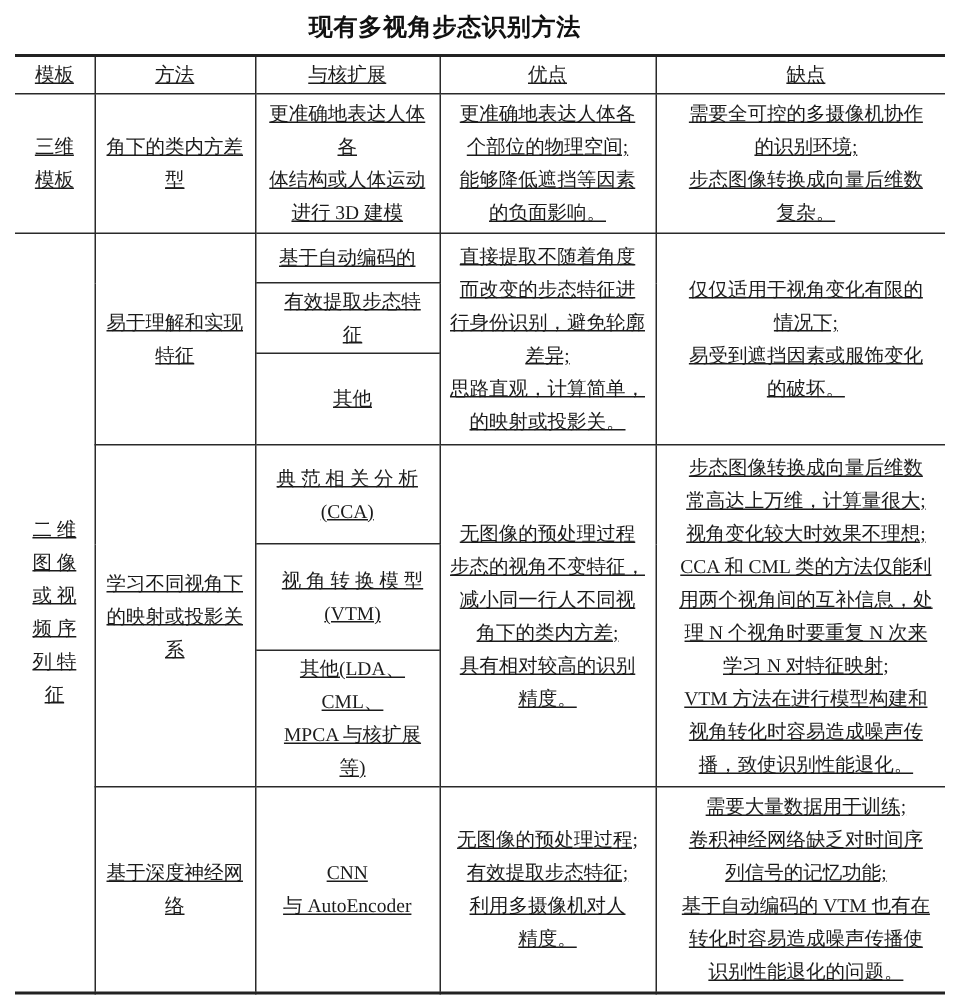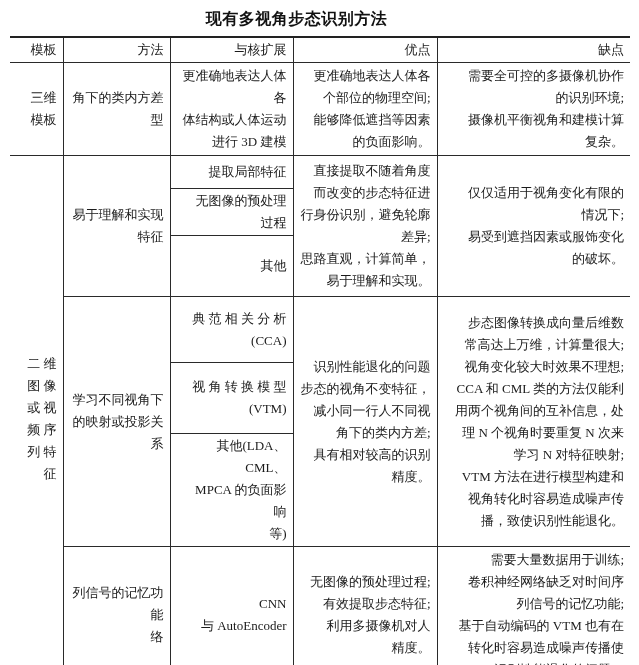--- a/index.html
+++ b/index.html
@@ -25,22 +25,23 @@
     border-bottom: 2px solid #222;
   }
   .gait th, .gait td {
     border: 1px solid #2a2a2a;
     vertical-align: middle;
     padding: 1px 6px;
     font-size: 13px;
     line-height: 22px;
     white-space: pre-line;
     overflow: hidden;
-    text-align: right;
+    text-align: center;
     font-weight: normal;
+    text-decoration: underline;
   }
   .gait th:first-child, .gait td:first-child { border-left: none; }
   .gait th:last-child,  .gait td:last-child  { border-right: none; padding-left: 13px; }
   .gait th { height: 24px; white-space: nowrap; }
   .c-template { text-align: center; padding: 1px 2px; }
   tr.h93  { height: 93px; }
   tr.h33  { height: 33px; }
   tr.h41  { height: 41px; }
   tr.h61  { height: 61px; }
   tr.h66  { height: 66px; }
@@ -80,59 +81,59 @@
 型</td>
       <td>更准确地表达人体各
 体结构或人体运动
 进行 3D 建模</td>
       <td>更准确地表达人体各
 个部位的物理空间;
 能够降低遮挡等因素
 的负面影响。</td>
       <td>需要全可控的多摄像机协作
 的识别环境;
-摄像机平衡视角和建模计算
+步态图像转换成向量后维数
 复杂。</td>
     </tr>
 
     <tr class="h33">
       <td class="c-template" rowspan="7">二 维
 图 像
 或 视
 频 序
 列 特
 征</td>
       <td rowspan="3">易于理解和实现
 特征</td>
-      <td>提取局部特征</td>
+      <td>基于自动编码的</td>
       <td rowspan="3">直接提取不随着角度
 而改变的步态特征进
 行身份识别，避免轮廓
 差异;
 思路直观，计算简单，
-易于理解和实现。</td>
+的映射或投影关。</td>
       <td rowspan="3">仅仅适用于视角变化有限的
 情况下;
 易受到遮挡因素或服饰变化
 的破坏。</td>
     </tr>
     <tr class="h41">
-      <td>无图像的预处理过程</td>
+      <td>有效提取步态特征</td>
     </tr>
     <tr class="h61">
       <td>其他</td>
     </tr>
 
     <tr class="h66">
       <td rowspan="3">学习不同视角下
 的映射或投影关
 系</td>
       <td>典 范 相 关 分 析
 (CCA)</td>
-      <td rowspan="3">识别性能退化的问题
+      <td rowspan="3">无图像的预处理过程
 步态的视角不变特征，
 减小同一行人不同视
 角下的类内方差;
 具有相对较高的识别
 精度。</td>
       <td rowspan="3">步态图像转换成向量后维数
 常高达上万维，计算量很大;
 视角变化较大时效果不理想;
 CCA 和 CML 类的方法仅能利
 用两个视角间的互补信息，处
@@ -141,26 +142,26 @@
 VTM 方法在进行模型构建和
 视角转化时容易造成噪声传
 播，致使识别性能退化。</td>
     </tr>
     <tr class="h71">
       <td>视 角 转 换 模 型
 (VTM)</td>
     </tr>
     <tr class="h85">
       <td>其他(LDA、CML、
-MPCA 的负面影响
+MPCA 与核扩展
 等)</td>
     </tr>
 
     <tr class="h137">
-      <td>列信号的记忆功能
+      <td>基于深度神经网
 络</td>
       <td>CNN
 与 AutoEncoder</td>
       <td>无图像的预处理过程;
 有效提取步态特征;
 利用多摄像机对人
 精度。</td>
       <td>需要大量数据用于训练;
 卷积神经网络缺乏对时间序
 列信号的记忆功能;

